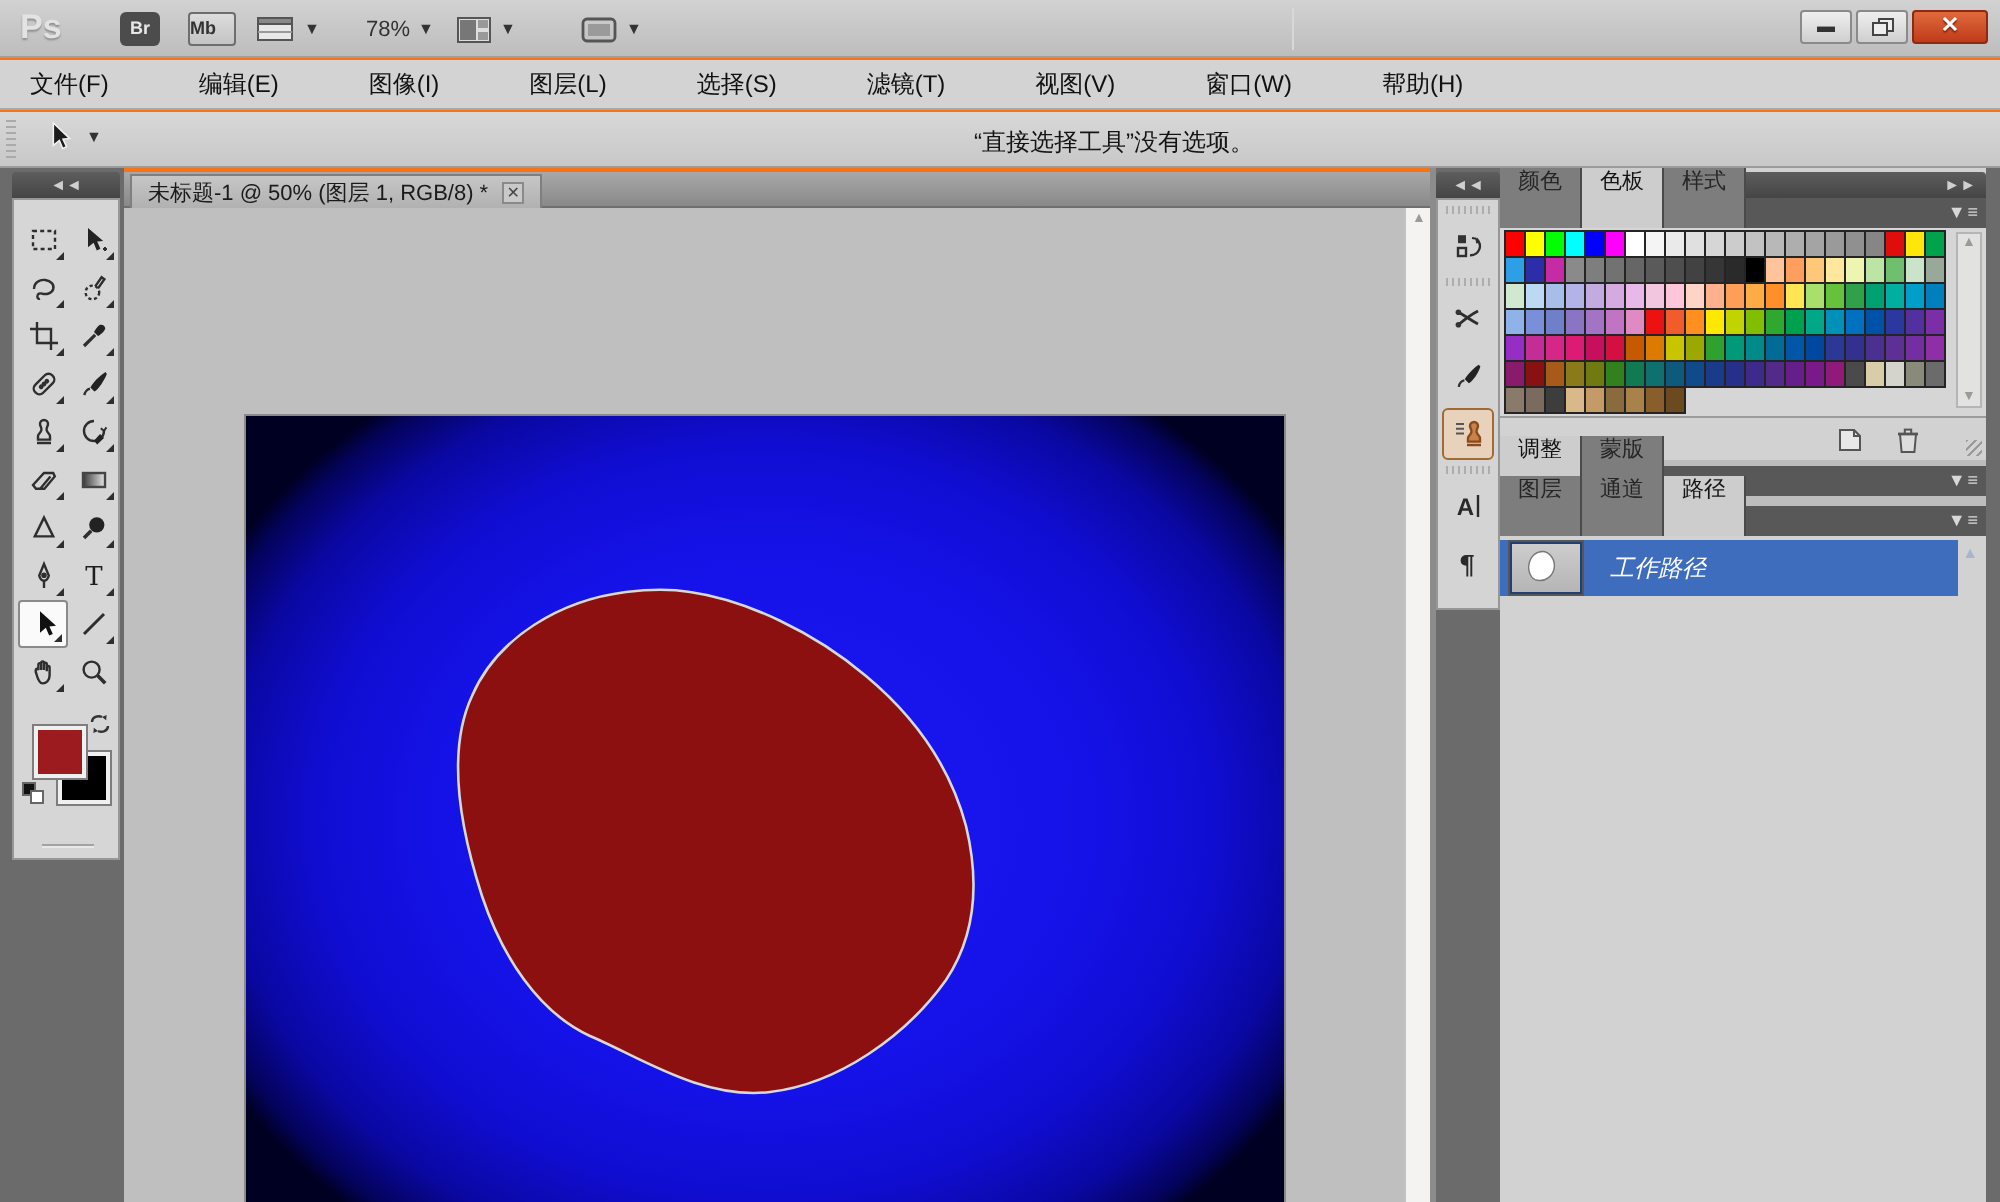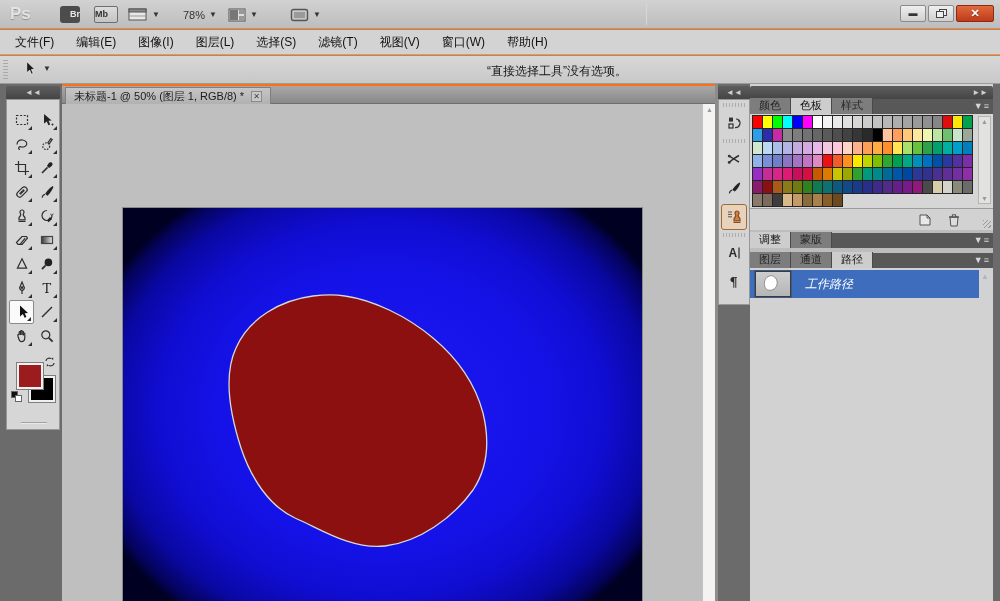--- a/index.html
+++ b/index.html
@@ -6,21 +6,21 @@
   html,body { width:1000px; height:601px; overflow:hidden; }
   body { font-family:"Liberation Sans", sans-serif; font-size:12px; color:#1a1a1a; background:#bfbfbf; }
   #root { position:relative; width:1000px; height:601px; background:#f97316; overflow:hidden; }
 
   
   .app-bar { position:absolute; left:0; top:0; width:1000px; height:29px;
     background:linear-gradient(#d2d2d2,#bdbdbd); border-bottom:1px solid #9e9e9e; }
   .ps-logo { position:absolute; left:10px; top:4px; font-size:17px; font-weight:bold;
     color:#e3e3e3; text-shadow:0 1px 1px #8f8f8f; letter-spacing:0; }
   .br-btn { position:absolute; left:60px; top:6px; width:20px; height:17px; background:#4c4c4c;
-    border-radius:3px; color:#e8e8e8; font-size:9px; font-weight:bold; text-align:right; line-height:17px; }
+    border-radius:3px; color:#e8e8e8; font-size:9px; font-weight:bold; text-align:center; line-height:17px; }
   .mb-btn { position:absolute; left:94px; top:6px; width:24px; height:17px; border:1px solid #6e6e6e;
     border-radius:2px; color:#333; font-size:9px; font-weight:bold; text-align:left; line-height:15px;
     background:linear-gradient(#dcdcdc,#c4c4c4); }
   .bar-ctl { position:absolute; top:6px; height:17px; display:flex; align-items:center; gap:4px; }
   .caret { font-size:8px; color:#333; }
   .mini-ic { display:inline-block; }
   .zoom-text { font-size:11px; color:#333; }
   .bar-sep { position:absolute; left:646px; top:4px; width:1px; height:21px; background:#9a9a9a; border-right:1px solid #d8d8d8; }
   .ws-group { position:absolute; left:656px; top:4px; height:21px; display:flex; align-items:center; gap:14px; }
   .ws-btn { font-size:12px; font-weight:bold; color:#1c1c1c; padding:2px 8px; border-radius:3px; white-space:nowrap; }
@@ -32,21 +32,21 @@
   .win-btn .glyph { font-size:9px; color:#333; font-weight:bold; line-height:1; }
   .win-btn.close { width:38px; background:linear-gradient(#e06a3c,#c03a1a); border-color:#8c2a12; }
   .win-btn.close .glyph { color:#fff; font-size:11px; text-shadow:0 1px 1px #7a220e; }
   .restore-ic { position:relative; width:11px; height:9px; }
   .restore-ic i { position:absolute; border:1px solid #444; background:#eee; width:8px; height:7px; display:block; }
   .restore-ic i:first-child { right:0; top:0; }
   .restore-ic i:last-child { left:0; bottom:0; }
 
   
   .menu-bar { position:absolute; left:0; top:30px; width:1000px; height:25px;
-    background:#d3d3d3; border-bottom:1px solid #a9a9a9; display:flex; align-items:center; padding-left:4px; }
+    background:#d3d3d3; border-bottom:1px solid #a9a9a9; display:flex; align-items:center; padding-left:4px;gap:23px; }
   .menu-item { padding:0 11px; font-size:12px; color:#111; line-height:25px; white-space:nowrap; }
 
   
   .options-bar { position:absolute; left:0; top:56px; width:1000px; height:28px;
     background:linear-gradient(#d8d8d8,#c8c8c8); border-bottom:1px solid #9b9b9b; }
   .grip-v { position:absolute; left:3px; top:4px; width:5px; height:20px;
     background:repeating-linear-gradient(#aaa 0 1px, transparent 1px 3px); }
   .opt-tool { position:absolute; left:22px; top:4px; display:flex; align-items:center; gap:6px; }
   .opt-msg { position:absolute; left:487px; top:7px; font-size:12px; color:#141414; white-space:nowrap; }
 
@@ -100,21 +100,21 @@
     background:repeating-linear-gradient(90deg,#adadad 0 1px, transparent 1px 3px); }
 
   
   .right-dock { position:absolute; left:750px; top:84px; width:250px; height:517px; background:#d2d2d2; }
   .right-hdr { position:absolute; left:0; top:2px; width:243px; height:13px;
     background:linear-gradient(#5d5d5d,#454545); color:#cfcfcf; font-size:8px; line-height:13px;
     text-align:right; padding-right:5px; border-radius:2px 2px 0 0; }
   .right-edge { position:absolute; left:993px; top:84px; width:7px; height:517px; background:#6b6b6b; }
 
   .tabbar { position:relative; width:243px; height:15px; background:#585858; display:flex; align-items:flex-end; }
-  .tabbar .tab { height:16px; padding:0 9px; font-size:11px; line-height:14px; color:#262626;
+  .tabbar .tab { height:30px; padding:0 9px; font-size:11px; line-height:14px; color:#262626;
     background:#7d7d7d; border-right:1px solid #4a4a4a; white-space:nowrap; }
   .tabbar .tab.active { background:#cdcdcd; color:#141414; }
   .panel-menu { position:absolute; right:3px; top:2px; color:#d8d8d8; font-size:9px; letter-spacing:1px; }
 
   .swatches-body { position:relative; width:243px; height:94px; background:#d6d6d6; }
   .swatch-grid { position:absolute; left:3px; top:2px; width:222px; display:flex; flex-wrap:wrap; }
   .swatch { width:11px; height:14px; border:1px solid #242424; margin:-1px 0 0 -1px; }
   .sw-scroll { position:absolute; right:2px; top:2px; width:13px; height:88px; background:#e2e2e0; border:1px solid #b5b5b5; }
   .sw-scroll .up { position:absolute; top:1px; left:0; width:11px; text-align:center; font-size:7px; color:#9a9a9a; }
   .sw-scroll .dn { position:absolute; bottom:1px; left:0; width:11px; text-align:center; font-size:7px; color:#9a9a9a; }

